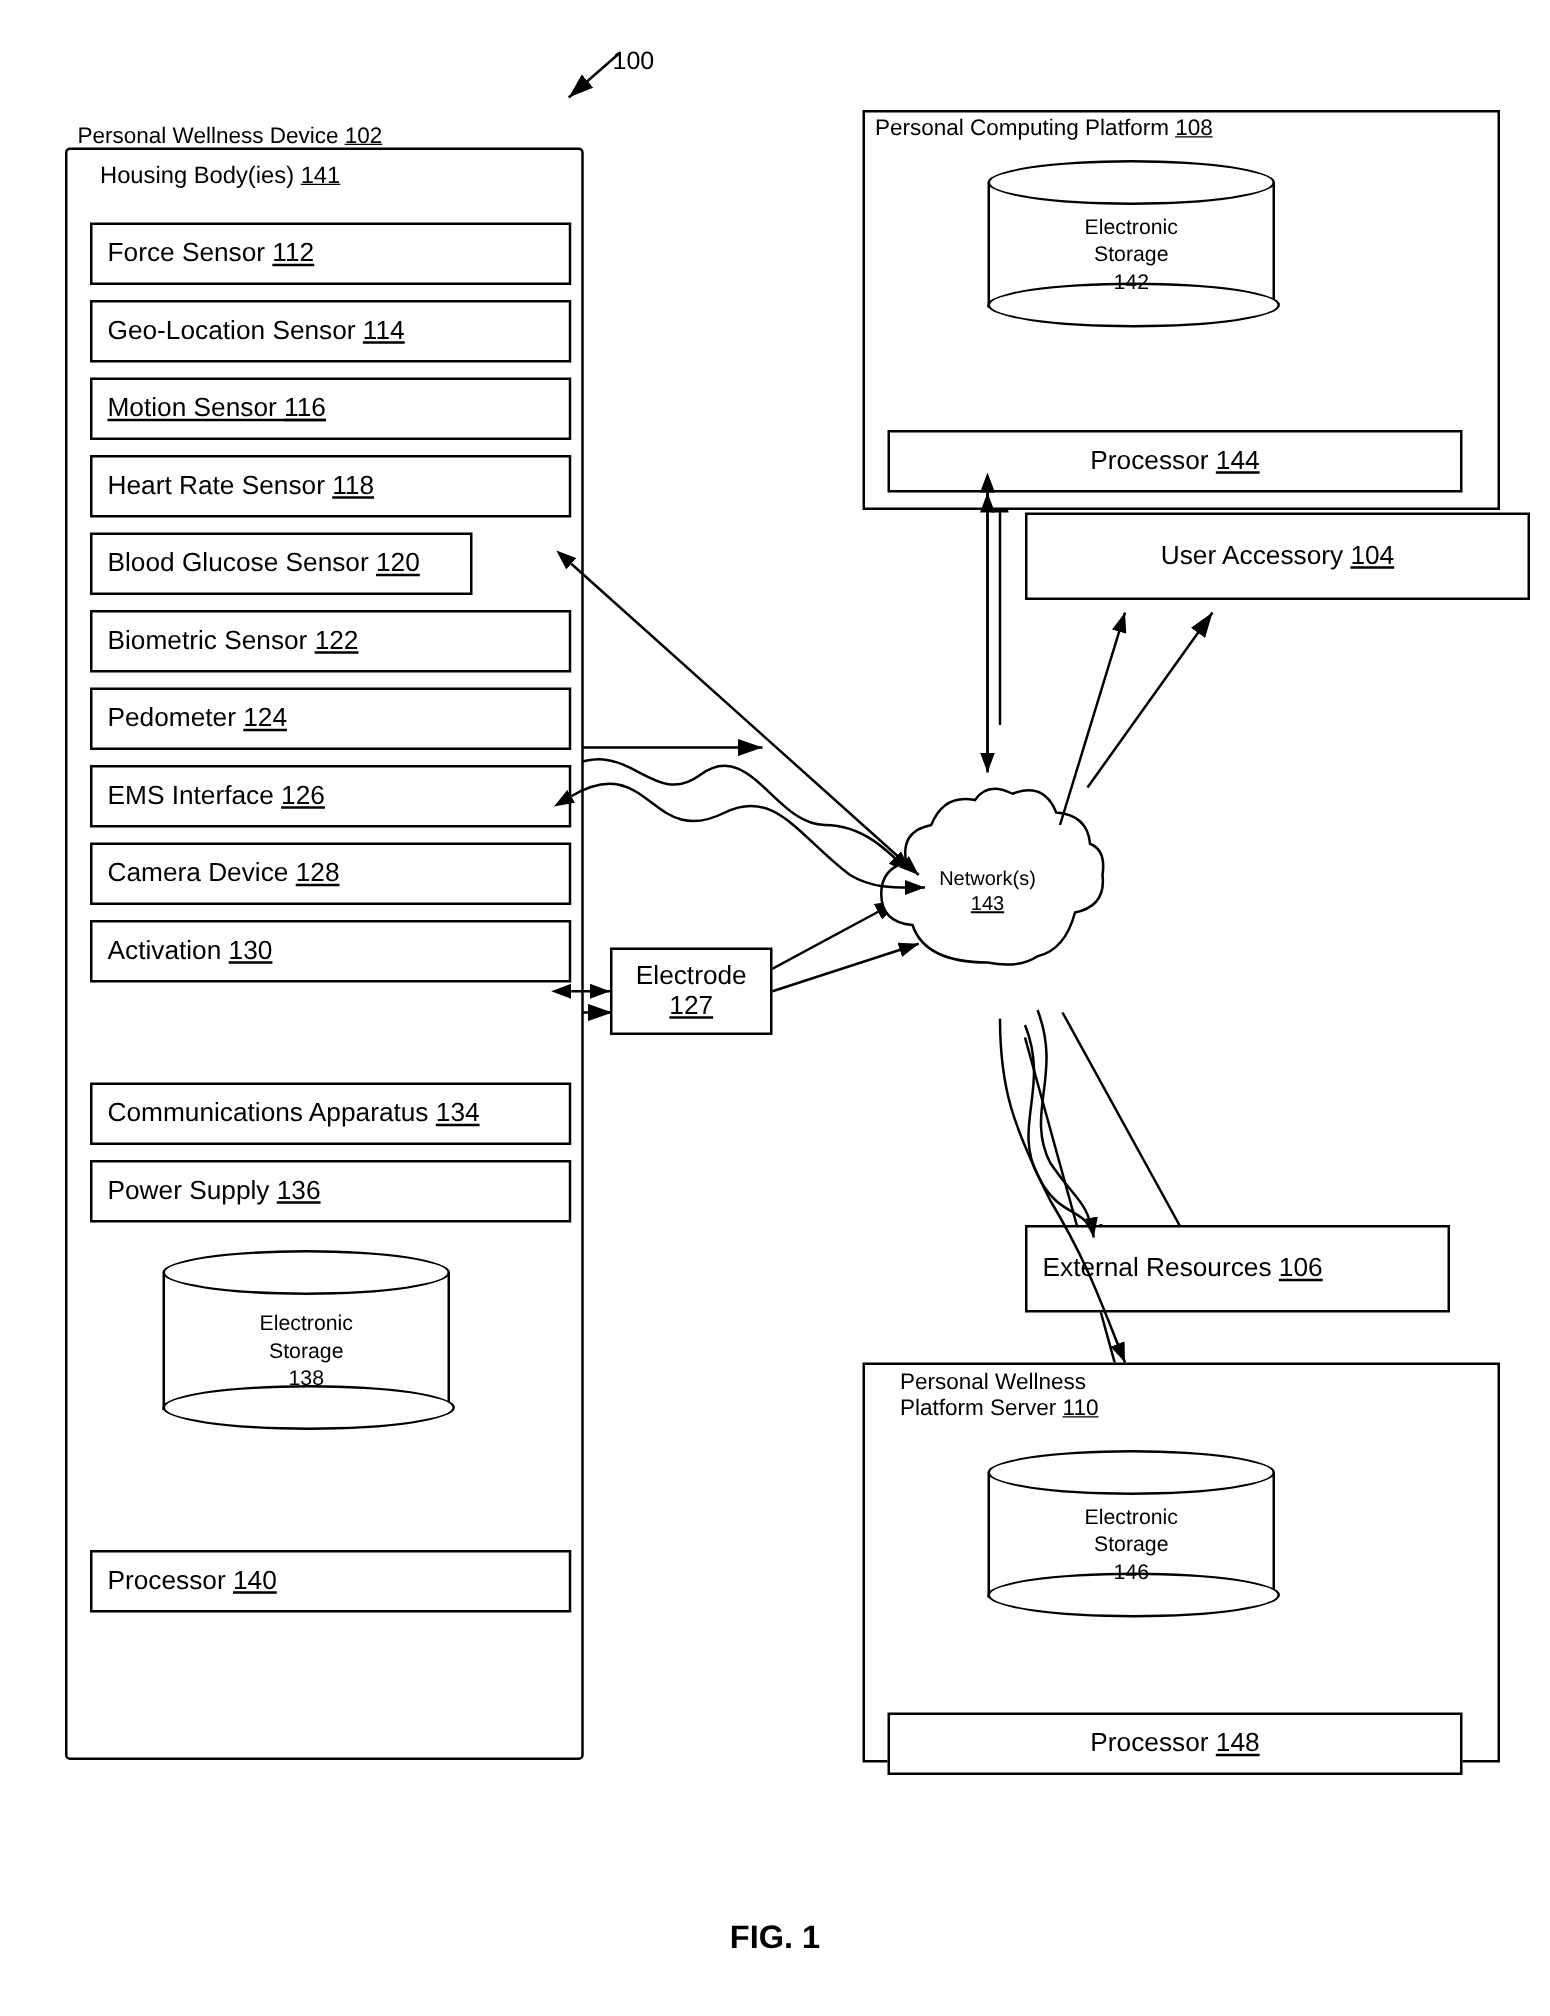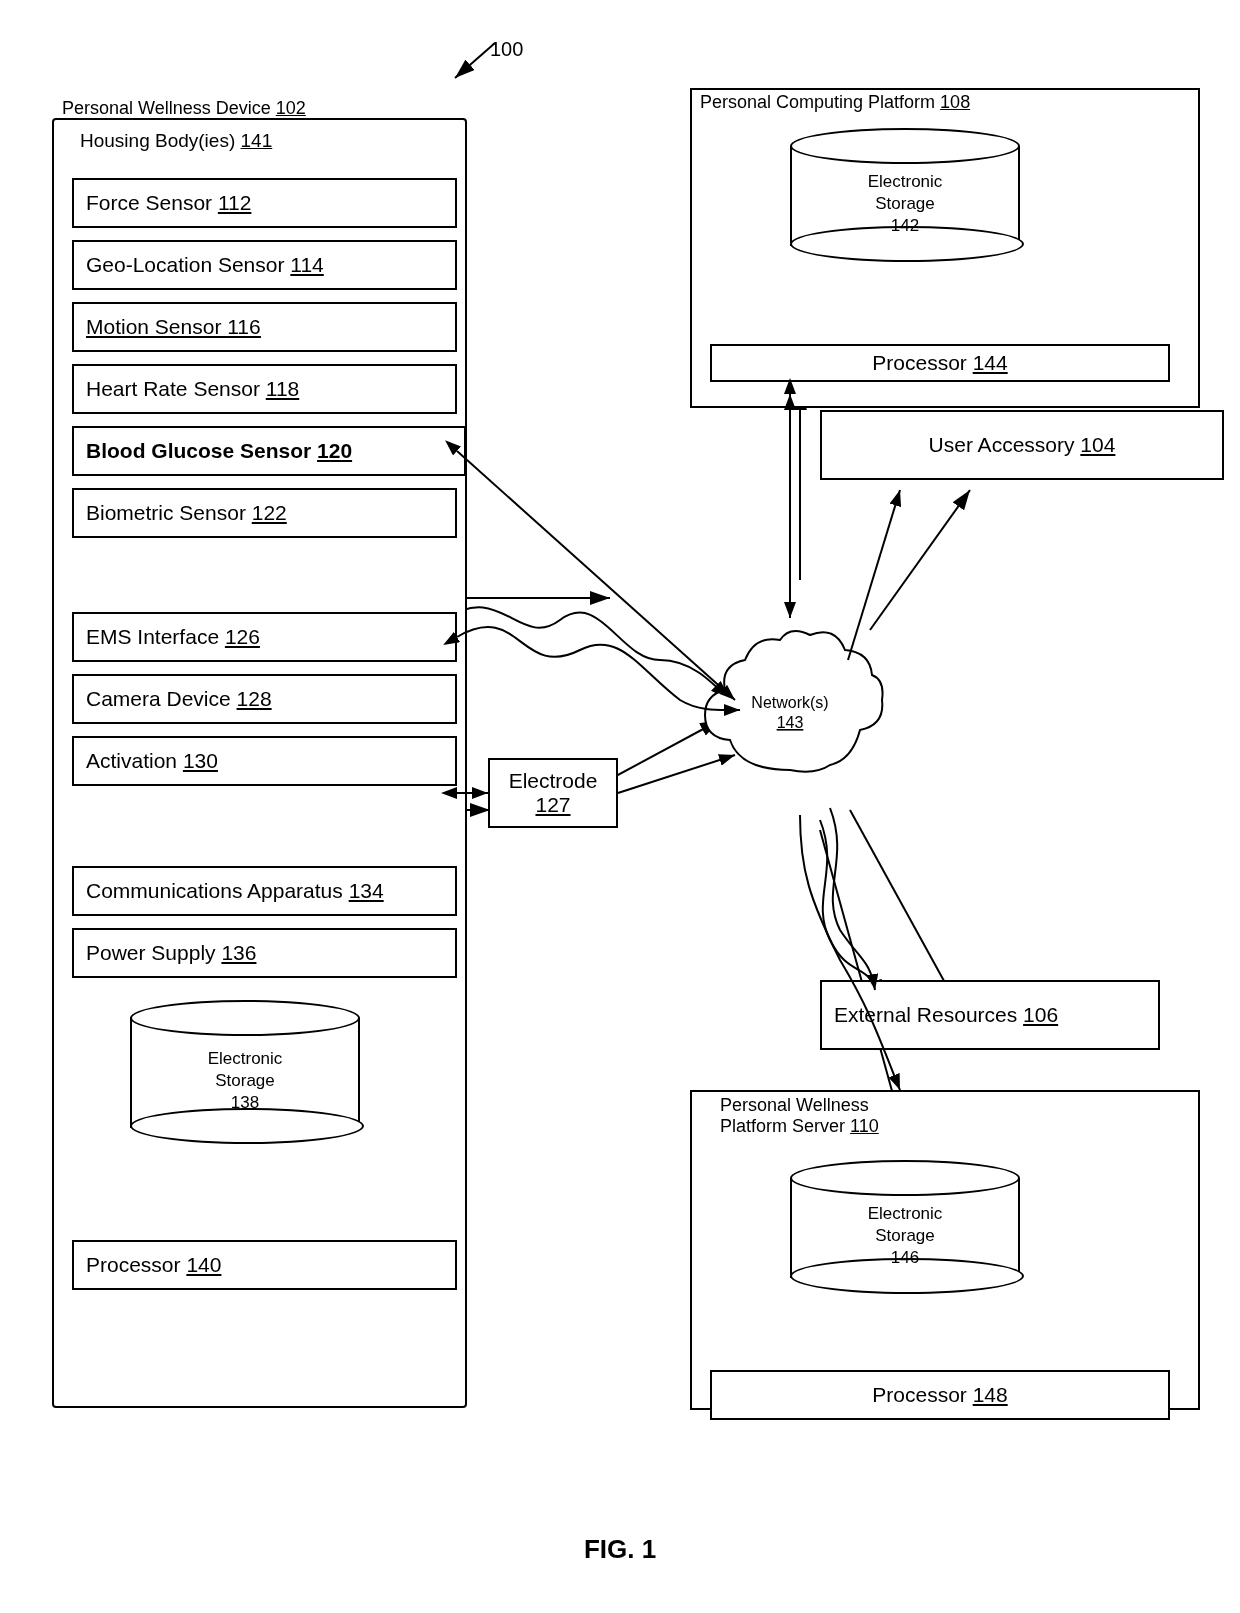--- a/index.html
+++ b/index.html
@@ -131,28 +131,31 @@
   </div>
 
   <div class="box" style="top:302px; left:72px; width:385px; height:50px;text-decoration:underline;">
     <span class="box-label">Motion Sensor <span class="num">116</span></span>
   </div>
 
   <div class="box" style="top:364px; left:72px; width:385px; height:50px;">
     <span class="box-label">Heart Rate Sensor <span class="num">118</span></span>
   </div>
 
-  <div class="box" style="top:426px; left:72px; width:394px; height:50px;font-weight:bold;">
+  <div class="box" style="top:426px; left:72px; width:306px; height:50px;">
     <span class="box-label">Blood Glucose Sensor <span class="num">120</span></span>
   </div>
 
   <div class="box" style="top:488px; left:72px; width:385px; height:50px;">
     <span class="box-label">Biometric Sensor <span class="num">122</span></span>
   </div>
 
+  <div class="box" style="top:550px; left:72px; width:385px; height:50px;">
+    <span class="box-label">Pedometer <span class="num">124</span></span>
+  </div>
 
   <div class="box" style="top:612px; left:72px; width:385px; height:50px;">
     <span class="box-label">EMS Interface <span class="num">126</span></span>
   </div>
 
   <div class="box" style="top:674px; left:72px; width:385px; height:50px;">
     <span class="box-label">Camera Device <span class="num">128</span></span>
   </div>
 
   <div class="box" style="top:736px; left:72px; width:385px; height:50px;">
@@ -198,21 +201,21 @@
     <div style="width:230px; height:100px; border-left:2px solid #000; border-right:2px solid #000; border-bottom:2px solid #000; background:#fff; position:relative; margin-top:-18px; display:flex; flex-direction:column; align-items:center; justify-content:center; padding-top:18px;">
       <div style="position:absolute; bottom:-18px; left:-2px; width:234px; height:36px; border:2px solid #000; border-radius:50%; background:#fff; z-index:2;"></div>
       <div style="text-align:center; font-size:17px; line-height:1.3; z-index:3; position:relative;">
         <div>Electronic</div>
         <div>Storage</div>
         <div><span class="num">142</span></div>
       </div>
     </div>
   </div>
 
-  <div class="box" style="top:344px; left:710px; width:460px; height:38px;">
+  <div class="box" style="top:344px; left:710px; width:460px; height:50px;">
     <span class="box-label" style="width:100%; text-align:center;">Processor <span class="num">144</span></span>
   </div>
 
   <div class="box" style="top:410px; left:820px; width:404px; height:70px;">
     <span class="box-label" style="width:100%; text-align:center;">User Accessory <span class="num">104</span></span>
   </div>
 
   <div class="box" style="top:758px; left:488px; width:130px; height:70px; display:flex; flex-direction:column; align-items:center; justify-content:center;">
     <span class="box-label" style="text-align:center;">Electrode</span>
     <span class="box-label" style="text-align:center;"><span class="num">127</span></span>

